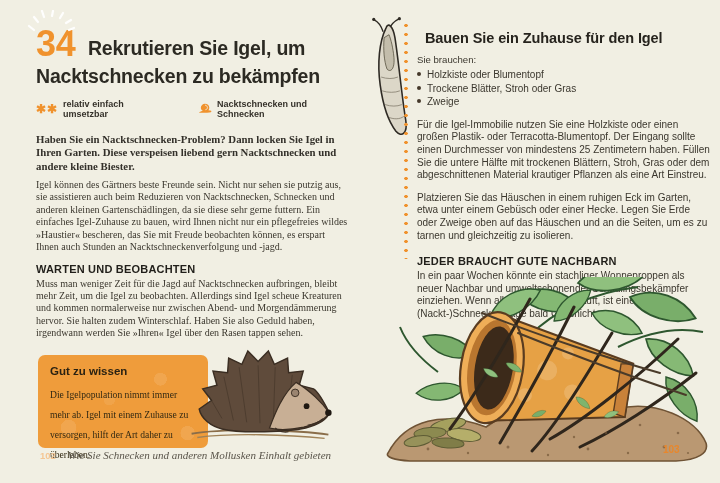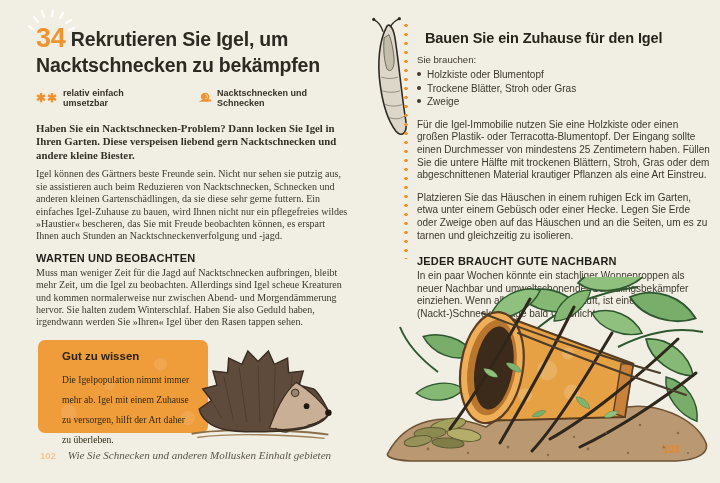--- a/index.html
+++ b/index.html
@@ -3,37 +3,37 @@
 <meta charset="utf-8">
 <style>
   html,body{margin:0;padding:0;}
   body{background:#d8d5c9;font-family:"Liberation Sans",sans-serif;}
   .spread{position:relative;width:720px;height:483px;background:#f1efe3;overflow:hidden;margin:0 auto;}
 
   
   .left-col{position:absolute;left:36px;top:22px;width:313px;}
   .lp-title{margin:0 0 10px 0;font-family:"Liberation Sans",sans-serif;font-weight:700;
             font-size:19.5px;line-height:1.2;color:#2c2a23;letter-spacing:-0.2px;}
-  .num-badge{position:relative;display:inline-block;color:#f0922d;font-size:27px;
-             font-weight:700;margin-right:0;vertical-align:-1px;}
+  .num-badge{position:relative;display:inline-block;color:#f0922d;font-size:36px;
+             font-weight:700;margin-right:7px;vertical-align:-1px;}
   .rays{position:absolute;left:-10px;top:-12px;pointer-events:none;}
   .meta-row{display:flex;align-items:center;gap:34px;margin:2px 0 14px 0;}
   .meta-item{display:flex;align-items:center;gap:5px;}
   .stars{color:#f0922d;font-size:12px;font-weight:700;letter-spacing:1px;line-height:1;}
   .meta-label{font-size:9px;font-weight:700;color:#35312a;}
   .intro{font-family:"Liberation Serif",serif;font-weight:700;font-size:10.8px;
          line-height:13.5px;color:#33302a;margin:0 0 6px 0;}
   .sec-head{font-family:"Liberation Sans",sans-serif;font-weight:800;font-size:11px;
             letter-spacing:0.2px;color:#211f1a;margin:9px 0 3px 0;}
   .body-txt{font-family:"Liberation Serif",serif;font-size:10px;line-height:12.4px;
             color:#3b372e;margin:0;}
 
   
-  .infobox{position:absolute;left:38px;top:340px;width:170px;height:93px;box-sizing:border-box;
-           background:#ef9c3b;border-radius:7px;padding:10px 12px 8px 24px;
+  .infobox{position:absolute;left:38px;top:355px;width:170px;height:93px;box-sizing:border-box;
+           background:#ef9c3b;border-radius:7px;padding:10px 12px 8px 12px;
            background-image:
              radial-gradient(circle 11px at 18% 78%, rgba(255,255,255,0.10) 70%, transparent 72%),
              radial-gradient(circle 9px at 72% 26%, rgba(255,255,255,0.10) 70%, transparent 72%),
              radial-gradient(circle 10px at 88% 84%, rgba(255,255,255,0.10) 70%, transparent 72%),
              radial-gradient(circle 8px at 42% 48%, rgba(255,255,255,0.08) 70%, transparent 72%);}
   .infobox-title{font-family:"Liberation Sans",sans-serif;font-weight:800;font-size:11.5px;
                  color:#2a2212;margin:0 0 8px 0;}
   .infobox-body{font-family:Liberation Serif, serif;font-size:9.6px;line-height:20px;
                 color:#332913;margin:0;}
 

